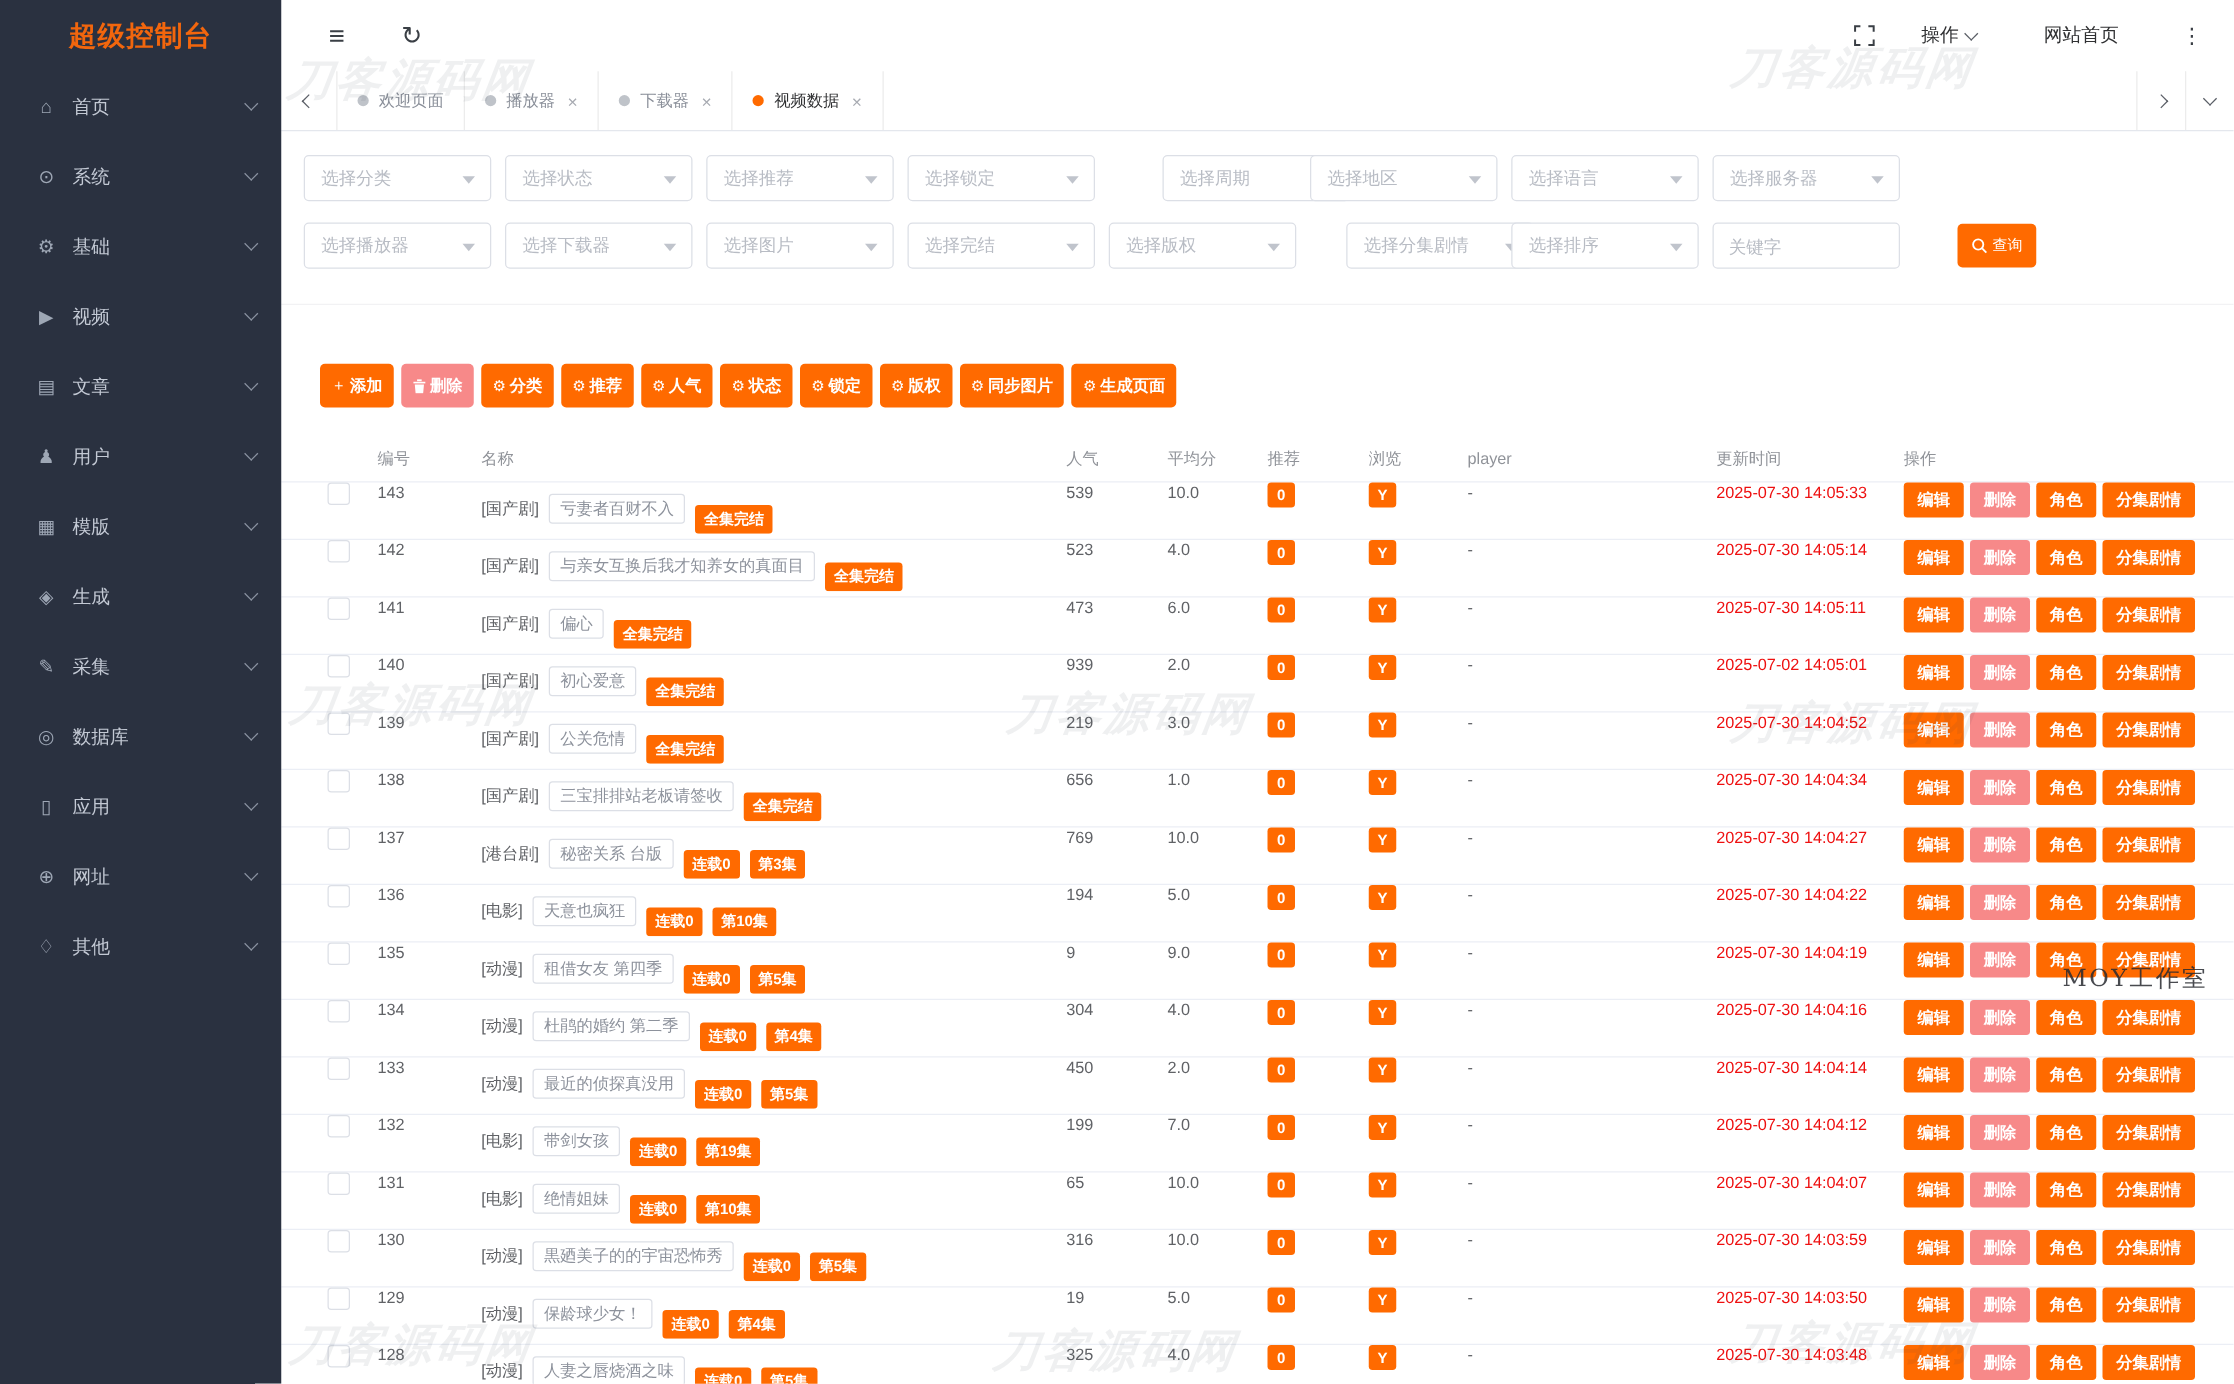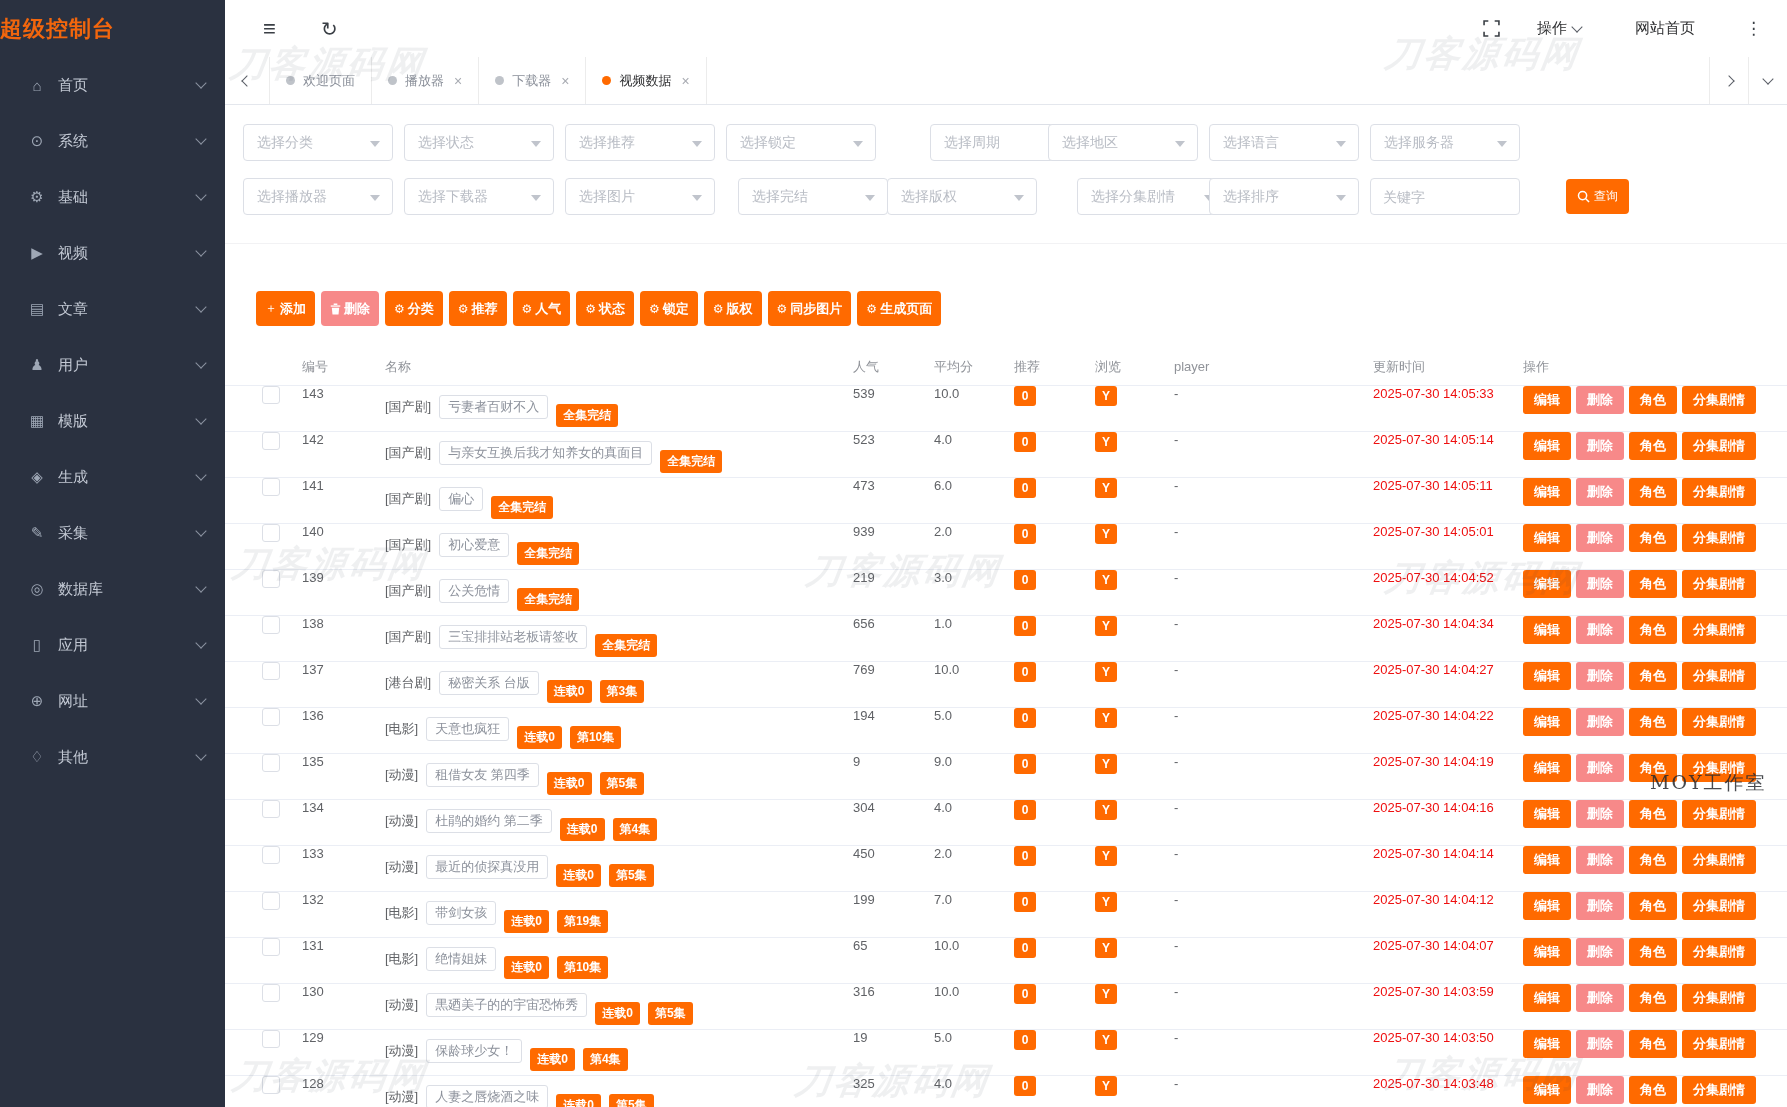--- a/index.html
+++ b/index.html
@@ -3,21 +3,21 @@
 <meta charset="utf-8">
 <style>
   html,body{margin:0;padding:0;}
   body{
     width:1787px;height:1107px;position:relative;overflow:hidden;background:#fff;
     font-family:"Liberation Sans","DejaVu Sans",sans-serif;
     -webkit-font-smoothing:antialiased;
   }
   
   .sidebar{position:absolute;left:0;top:0;width:225px;height:1107px;background:#2a3140;z-index:5;}
-  .logo{height:57px;line-height:57px;text-align:left;color:#f2660d;font-size:22px;font-weight:bold;letter-spacing:1px;}
+  .logo{height:57px;line-height:57px;text-align:center;color:#f2660d;font-size:22px;font-weight:bold;letter-spacing:1px;}
   .menu-item{height:56px;display:flex;align-items:center;padding:0 20px 0 26px;color:#c3c9d4;font-size:15px;cursor:pointer;}
   .menu-icon{width:22px;margin-right:10px;font-size:15px;color:#9ea7b5;text-align:center;flex:none;}
   .menu-label{flex:1;}
   .chev{display:inline-block;width:7px;height:7px;border-right:1.5px solid #8b93a1;border-bottom:1.5px solid #8b93a1;}
   .chev-down{transform:rotate(45deg);margin-top:-4px;}
   .chev-left{transform:rotate(135deg);border-color:#5a5e66;}
   .chev-right{transform:rotate(-45deg);border-color:#5a5e66;}
   .chev-dark{border-color:#5a5e66;}
   
   .topbar{position:absolute;left:225px;top:0;width:1562px;height:57px;background:#fff;z-index:4;}
@@ -245,21 +245,21 @@
       <i class="caret"></i>
     </div>
     <div class="sel" style="left: 404px; top: 178px;">
       <span class="ph">选择下载器</span>
       <i class="caret"></i>
     </div>
     <div class="sel" style="left: 565px; top: 178px;">
       <span class="ph">选择图片</span>
       <i class="caret"></i>
     </div>
-    <div class="sel" style="left: 726px; top: 178px; margin-left: 12px;">
+    <div class="sel" style="left: 726px; top: 178px;">
       <span class="ph">选择完结</span>
       <i class="caret"></i>
     </div>
     <div class="sel" style="left: 887px; top: 178px;">
       <span class="ph">选择版权</span>
       <i class="caret"></i>
     </div>
     <div class="sel" style="left: 1077px; top: 178px; text-align: right;">
       <span class="ph">选择分集剧情</span>
       <i class="caret"></i>
@@ -421,21 +421,21 @@
         <div class="c-name">
           <span>[国产剧]</span>
           <span class="titlebox">初心爱意</span>
           <span class="badge">全集完结</span>
         </div>
         <div class="c-pop">939</div>
         <div class="c-avg">2.0</div>
         <div class="c-rec"><span class="minibadge">0</span></div>
         <div class="c-view"><span class="minibadge">Y</span></div>
         <div class="c-player">-</div>
-        <div class="c-time time-red">2025-07-30 14:05:01</div>
+        <div class="c-time time-red">2025-07-02 14:05:01</div>
         <div class="c-op">
           <button class="btn-op">编辑</button>
           <button class="btn-op pink">删除</button>
           <button class="btn-op">角色</button>
           <button class="btn-op">分集剧情</button>
         </div>
       </div>
       <div class="tr">
         <div class="c-check">
           <div class="checkbox"></div>

